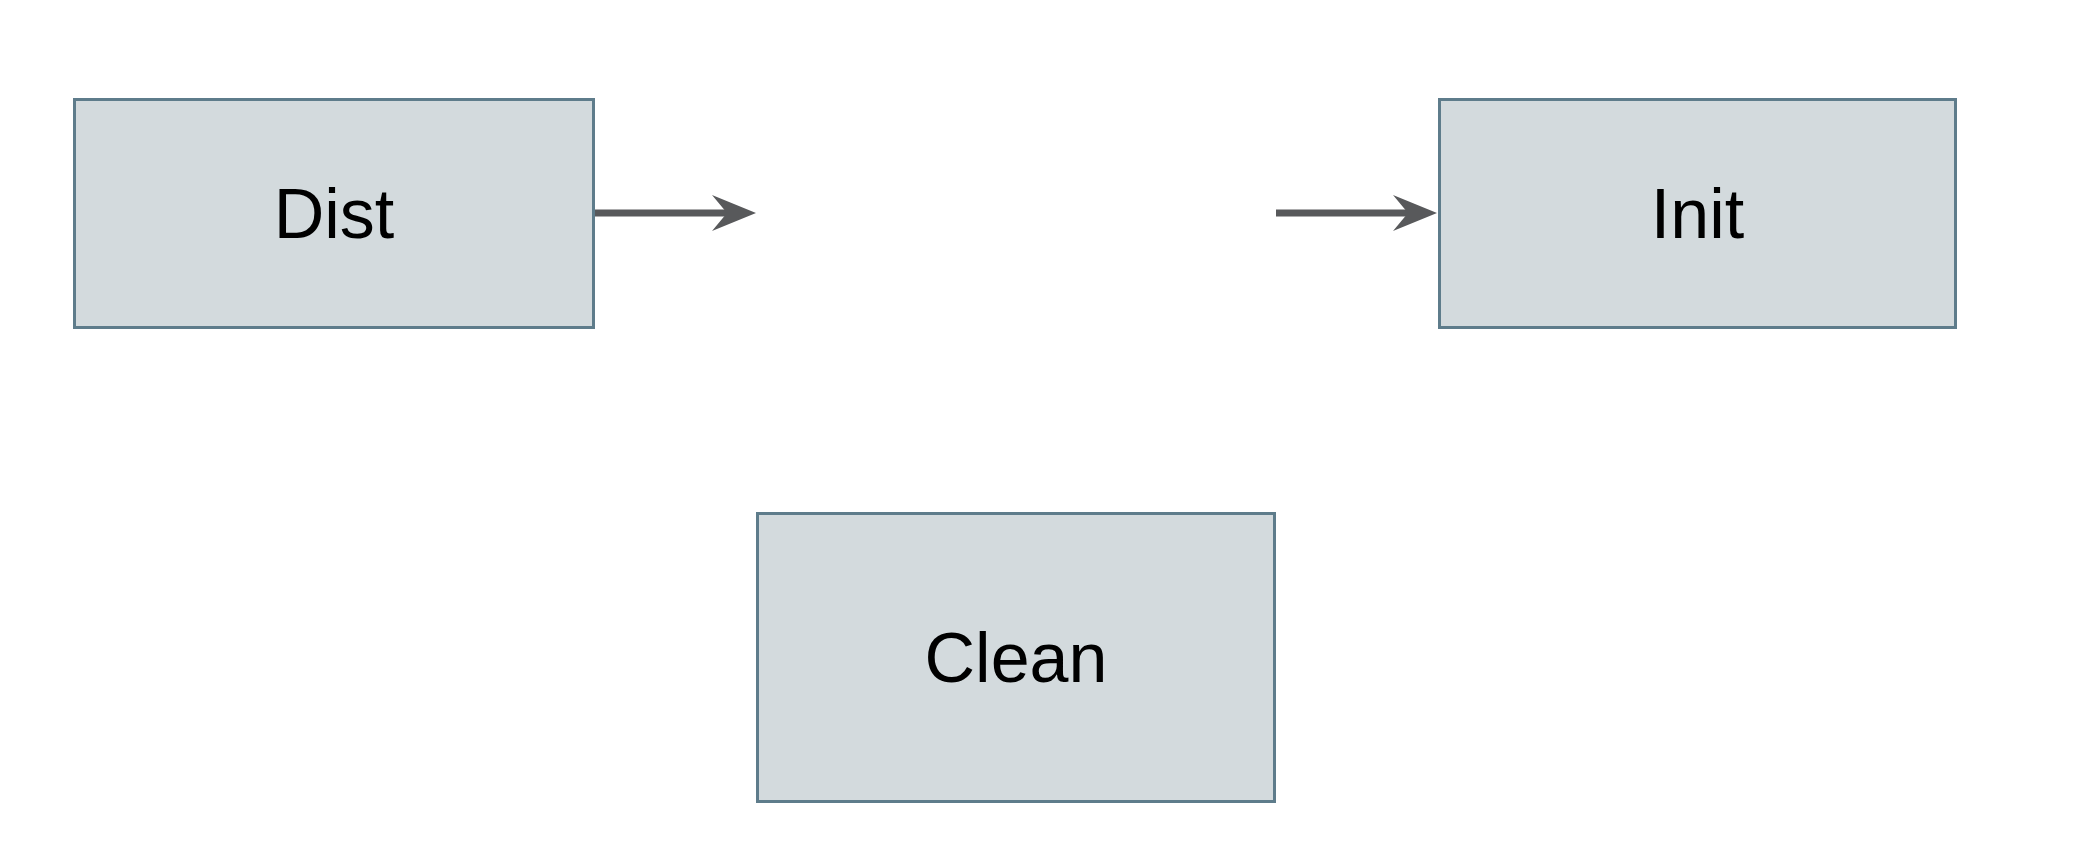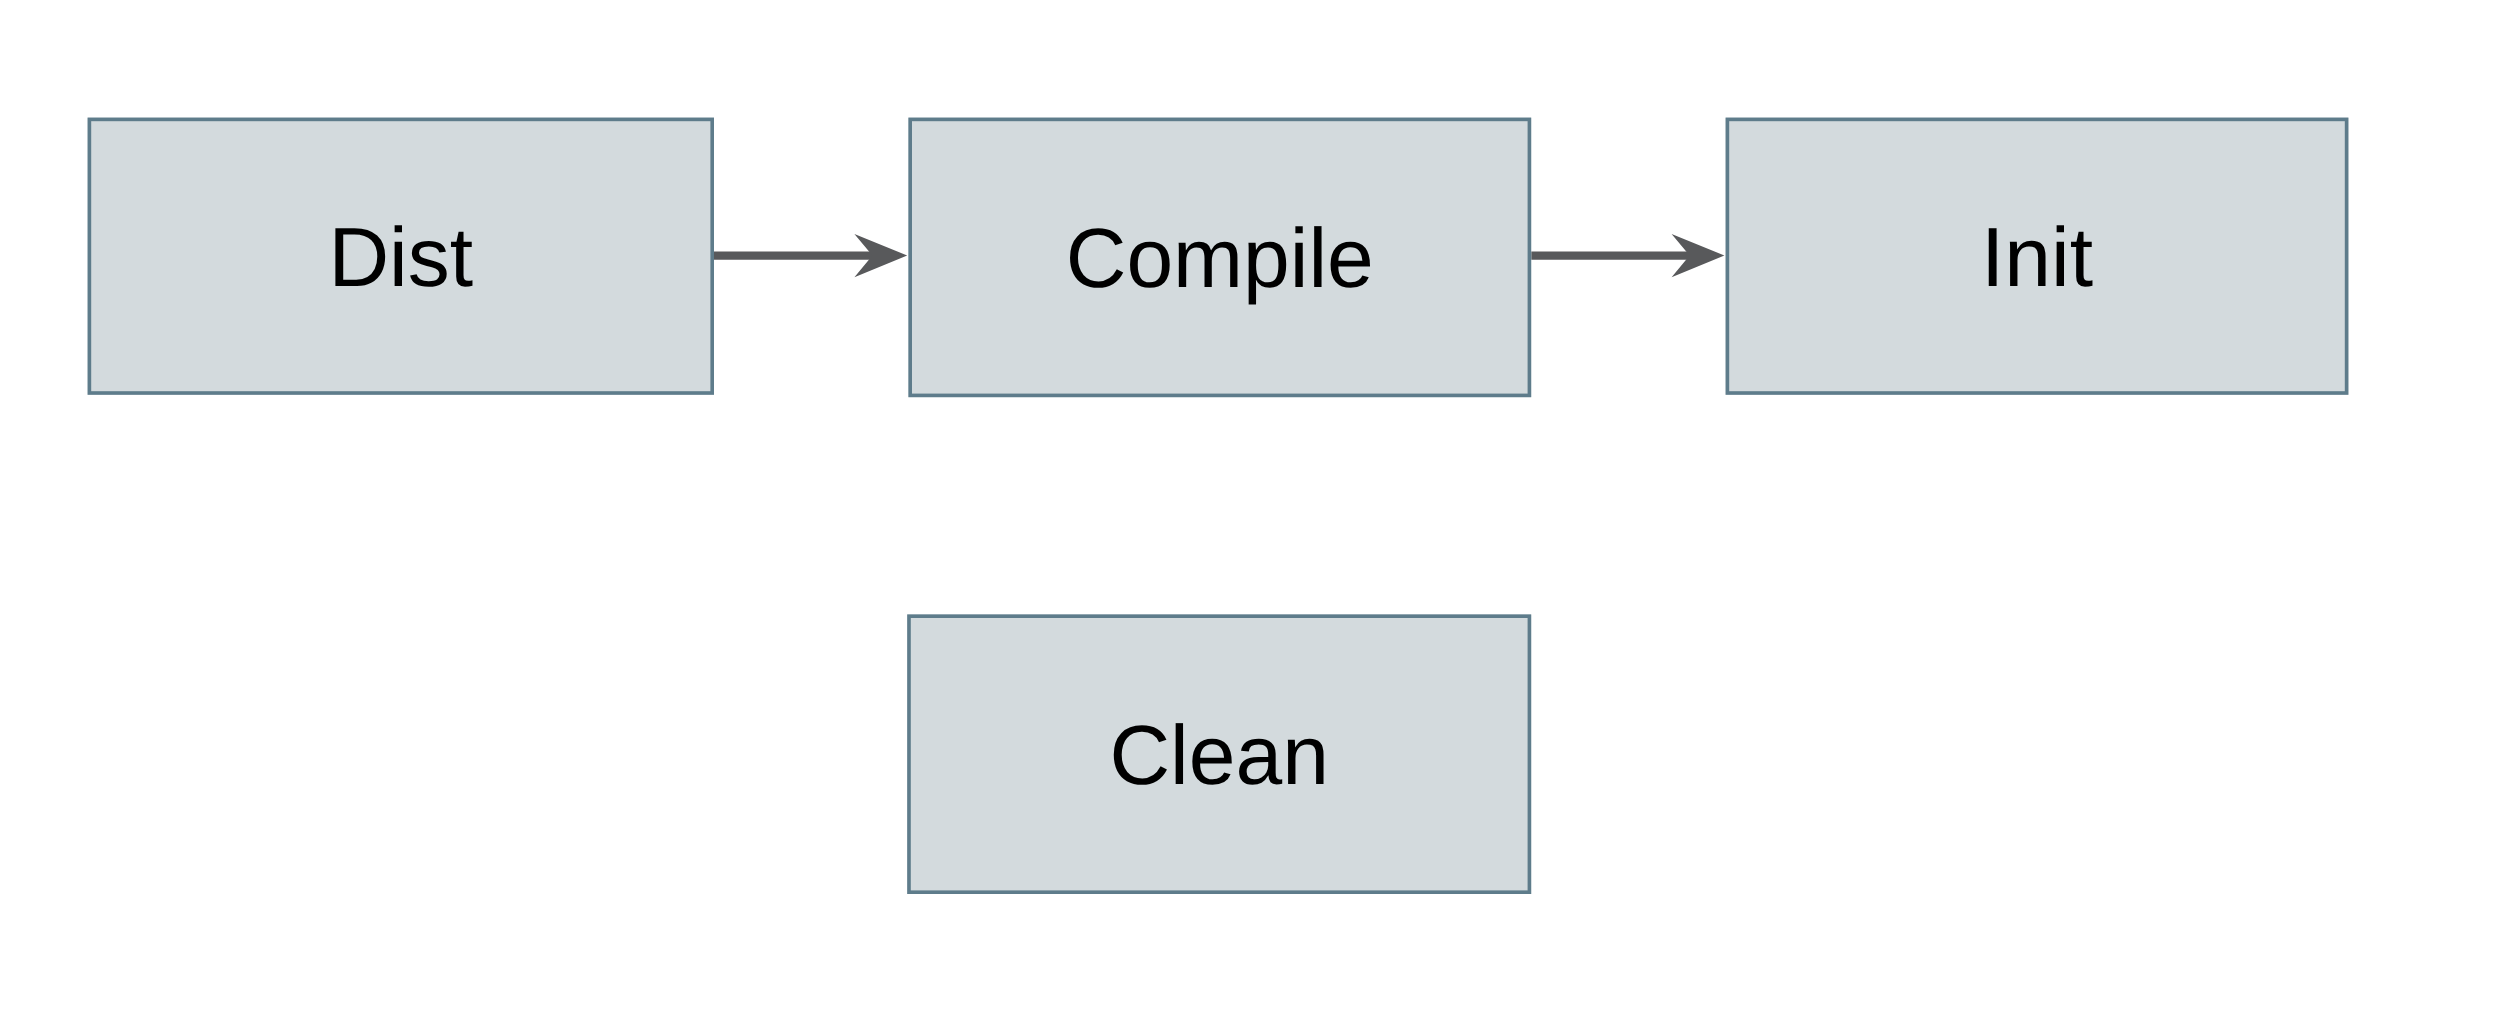--- a/index.html
+++ b/index.html
@@ -27,21 +27,21 @@
   .node-label {
     font-size: 70px;
     line-height: 1;
     color: #000000;
     white-space: nowrap;
     user-select: none;
   }
   #node-dist    { left: 73px;   top: 98px;  width: 522px; height: 231px; }
   #node-compile { left: 757px;  top: 98px;  width: 519px; height: 233px; }
   #node-init    { left: 1438px; top: 98px;  width: 519px; height: 231px; }
-  #node-clean   { left: 756px;  top: 512px; width: 520px; height: 233px; }
+  #node-clean   { left: 756px;  top: 512px; width: 520px; height: 291px; }
   .edges {
     position: absolute;
     left: 0;
     top: 0;
     width: 2078px;
     height: 848px;
   }
 </style>
 </head>
 <body>
@@ -58,23 +58,20 @@
     <g>
       <line x1="1276" y1="213" x2="1411" y2="213" stroke-width="7" stroke="#58595b"></line>
       <path d="M 1437 213 L 1393 195 L 1408 213 L 1393 231 Z" fill="#58595b"></path>
     </g>
   </svg>
 
   <div class="node" id="node-dist">
     <span class="node-label">Dist</span>
   </div>
 
-  <div class="node" id="node-compile">
-    <span class="node-label">Compile</span>
-  </div>
 
   <div class="node" id="node-init">
     <span class="node-label">Init</span>
   </div>
 
   <div class="node" id="node-clean">
     <span class="node-label">Clean</span>
   </div>
 
 </div>

